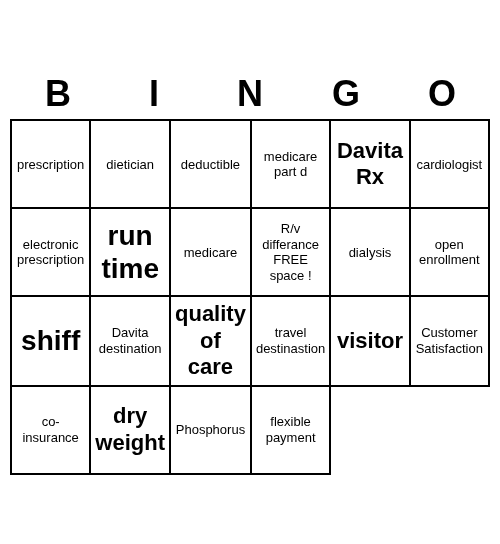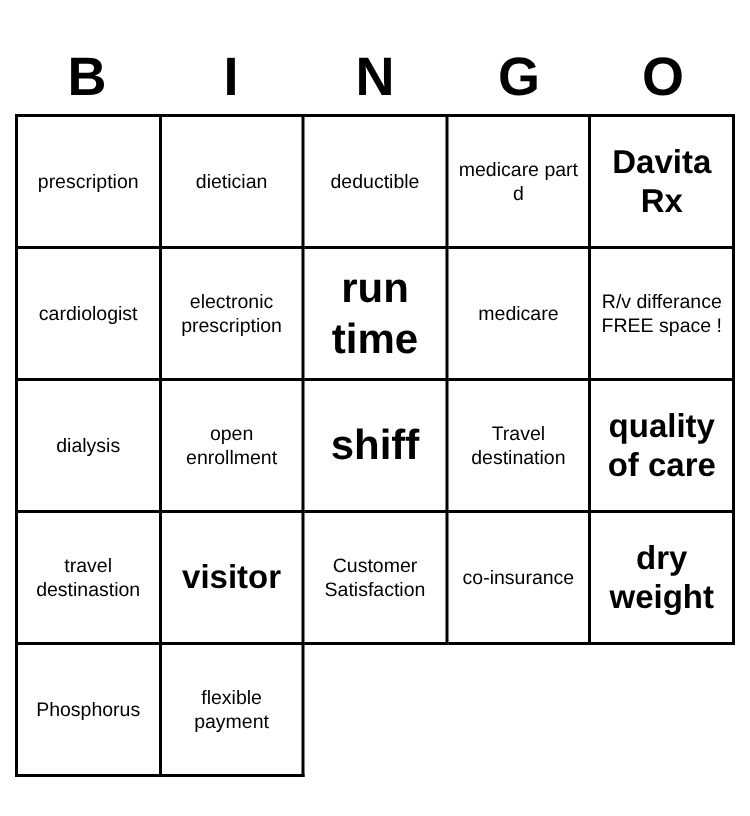--- a/index.html
+++ b/index.html
@@ -21,21 +21,21 @@
       grid-template-columns: repeat(5, 1fr);
       text-align: center;
     }
     .bingo-header-cell {
       font-size: 36px;
       font-weight: bold;
       padding: 4px 0;
     }
     .bingo-grid {
       display: grid;
-      grid-template-columns: repeat(5, 1fr);
+      grid-template-columns: repeat(6, 1fr);
       border-top: 2px solid #000;
       border-left: 2px solid #000;
     }
     .bingo-cell {
       border-right: 2px solid #000;
       border-bottom: 2px solid #000;
       min-height: 88px;
       display: flex;
       align-items: center;
       justify-content: center;
@@ -71,21 +71,21 @@
       <div class="bingo-cell">medicare part d</div>
       <div class="bingo-cell large-text">Davita Rx</div>
       <div class="bingo-cell">cardiologist</div>
       <div class="bingo-cell">electronic prescription</div>
       <div class="bingo-cell xlarge-text">run time</div>
       <div class="bingo-cell">medicare</div>
       <div class="bingo-cell">R/v differance FREE space !</div>
       <div class="bingo-cell">dialysis</div>
       <div class="bingo-cell">open enrollment</div>
       <div class="bingo-cell xlarge-text">shiff</div>
-      <div class="bingo-cell">Travel destination</div>
+      <div class="bingo-cell">Davita destination</div>
       <div class="bingo-cell large-text">quality of care</div>
       <div class="bingo-cell">travel destinastion</div>
       <div class="bingo-cell large-text">visitor</div>
       <div class="bingo-cell">Customer Satisfaction</div>
       <div class="bingo-cell">co-insurance</div>
       <div class="bingo-cell large-text">dry weight</div>
       <div class="bingo-cell">Phosphorus</div>
       <div class="bingo-cell">flexible payment</div>
     </div>
 </div>

